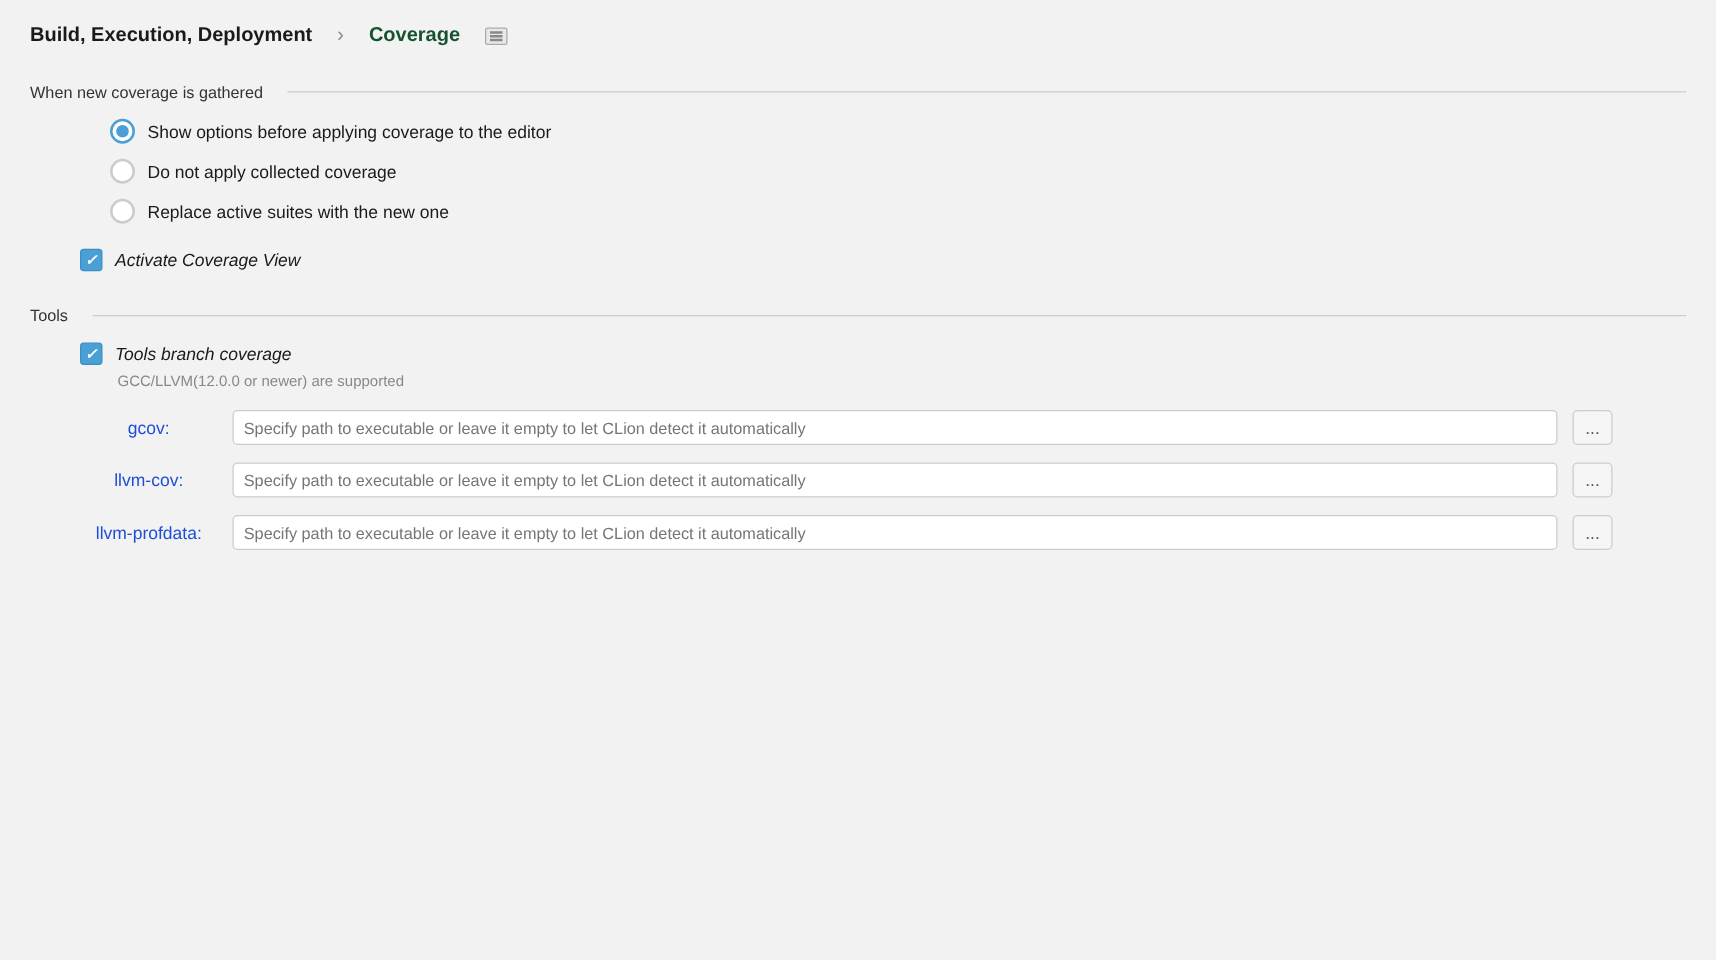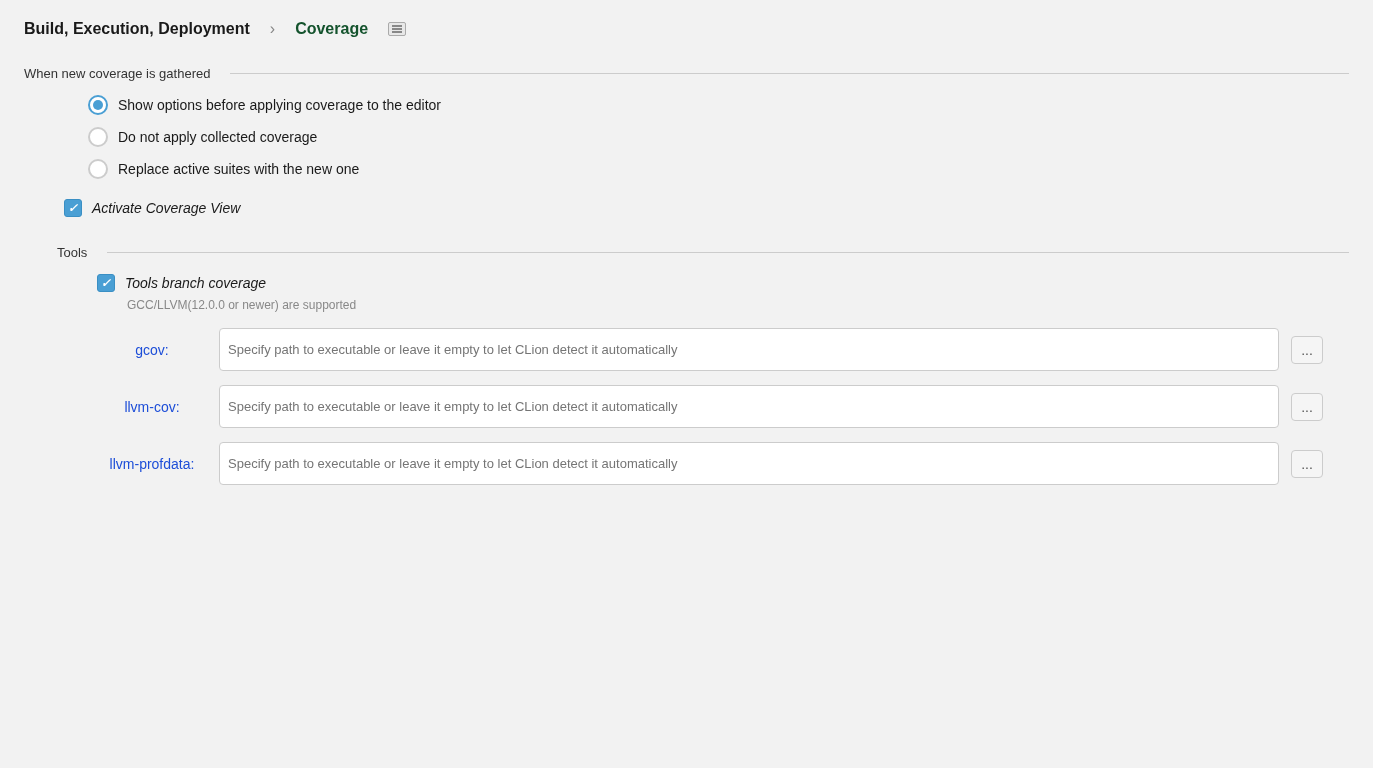--- a/index.html
+++ b/index.html
@@ -157,21 +157,20 @@
       line-height: 1;
     }
 
     .checkbox-label {
       font-size: 14px;
       color: #1a1a1a;
     }
 
     .tools-section {
       margin-top: 8px;
-      margin-left: 33px;
     }
 
     .checkbox-sub-text {
       font-size: 12px;
       color: #888;
       margin-left: 70px;
       margin-top: 2px;
       margin-bottom: 16px;
     }
 
@@ -186,21 +185,21 @@
     .field-label {
       min-width: 110px;
       text-align: center;
       font-size: 14px;
       color: #1d4ed8;
     }
 
     .field-input {
       flex: 1;
       max-width: 1060px;
-      height: 43px;
+      height: 28px;
       border: 1px solid #ccc;
       border-radius: 4px;
       background: white;
       padding: 0 8px;
       font-size: 13px;
       color: #aaa;
       outline: none;
     }
 
     .field-browse-btn {

